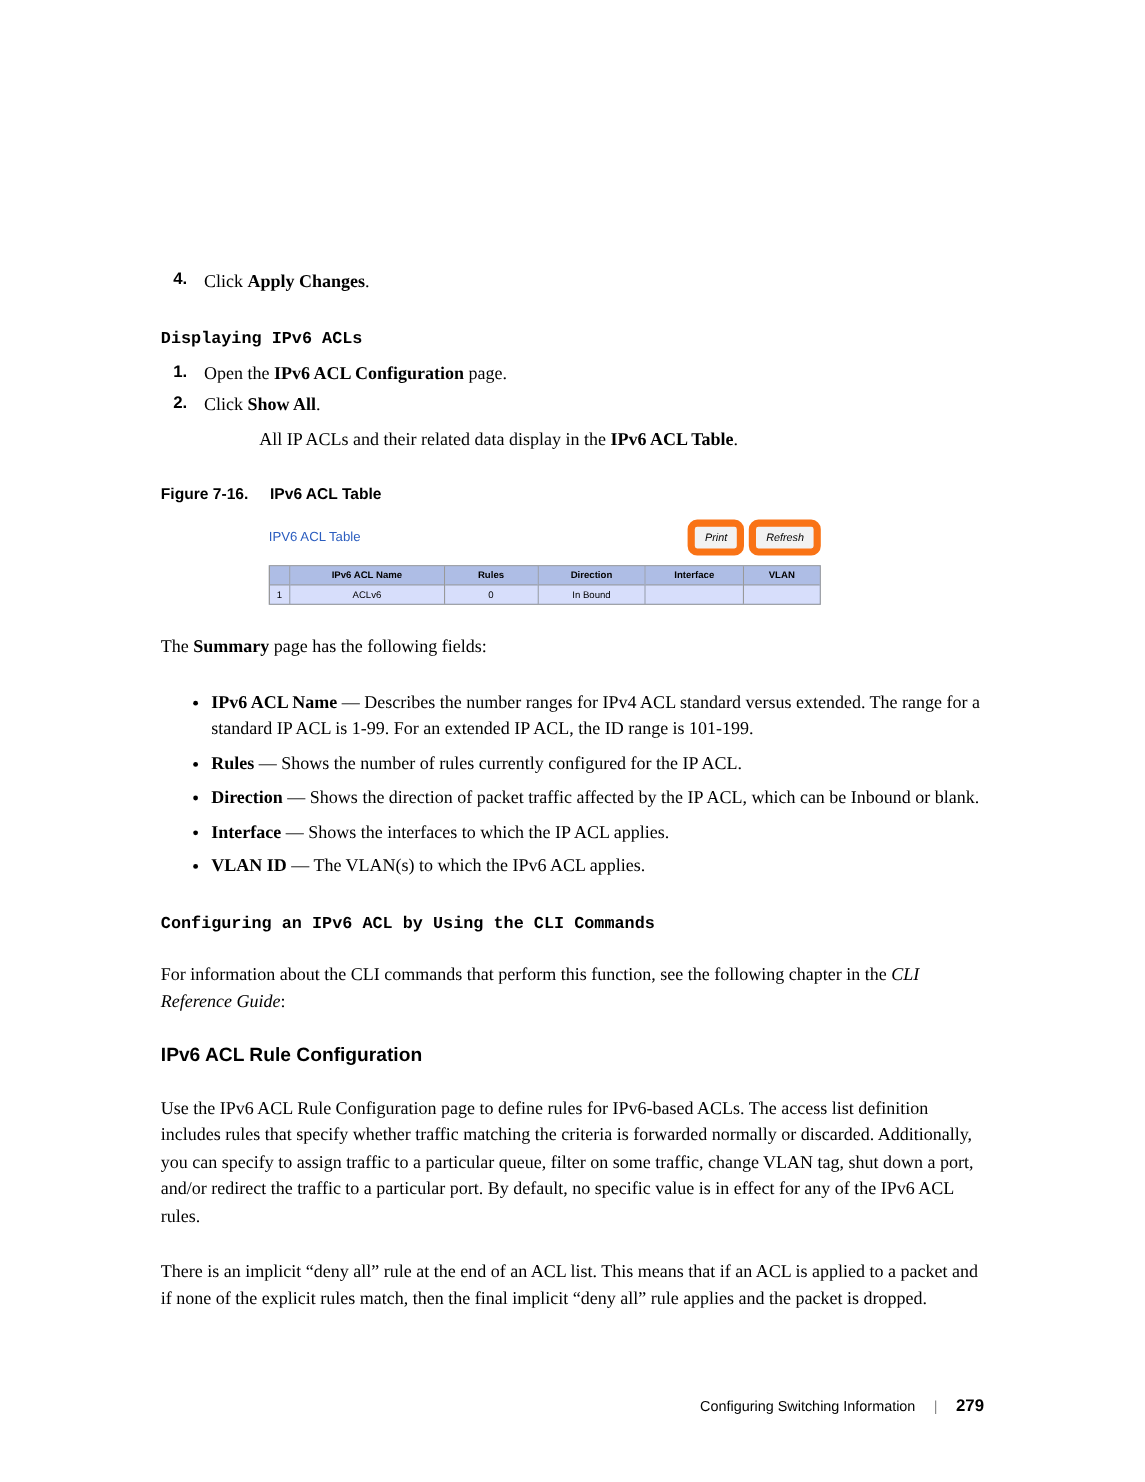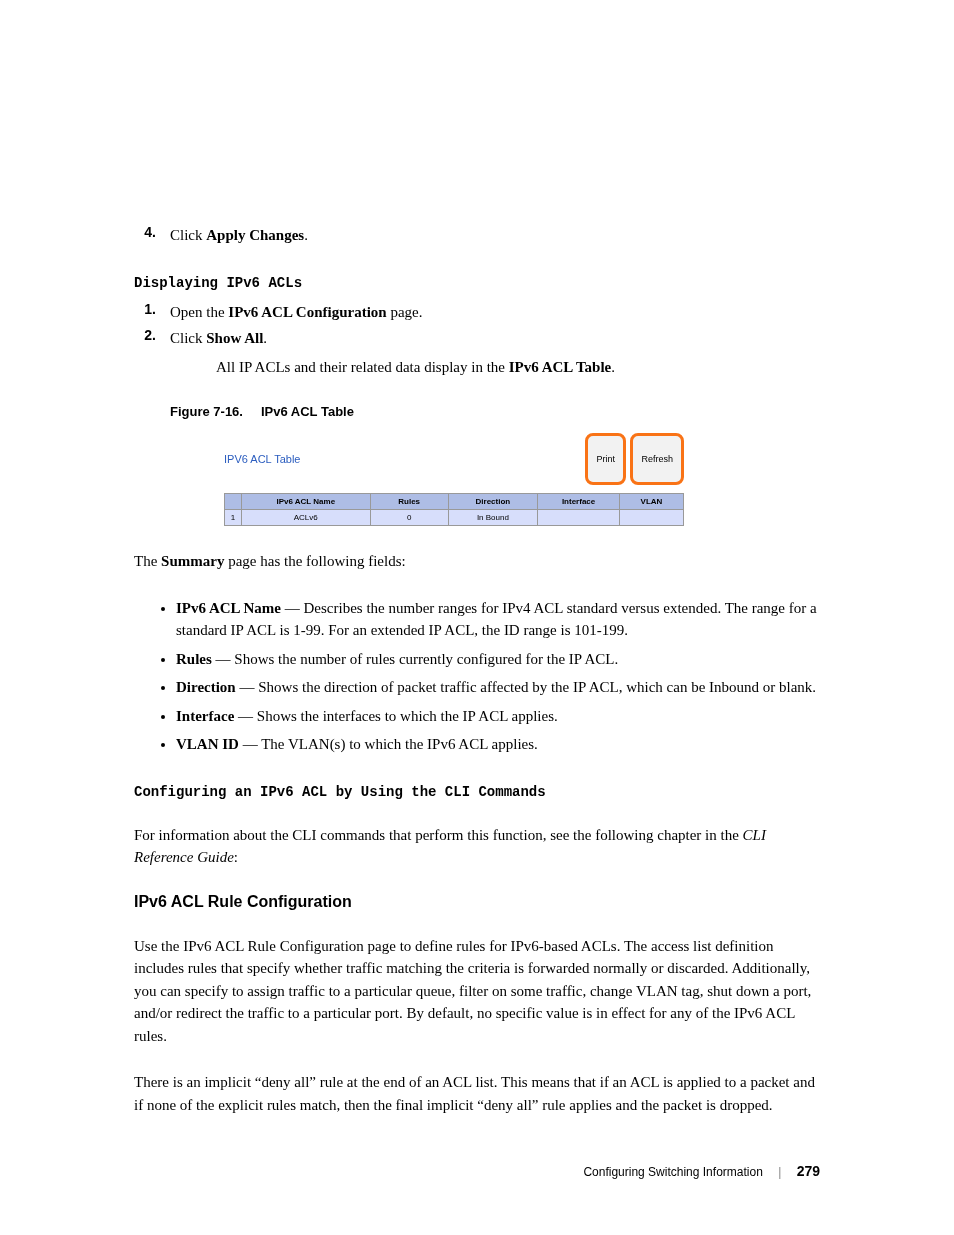--- a/index.html
+++ b/index.html
@@ -45,21 +45,20 @@
     margin: 28px 0 10px 0;
   }
   .fig-caption {
     font-family: Arial, Helvetica, sans-serif;
     font-weight: bold;
     font-size: 13px;
     margin: 26px 0 14px 0;
   }
   .fig-caption .figno {
     margin-right: 18px;
-    margin-left: 36px;
   }
   .figure-wrapper {
     margin: 0 0 20px 90px;
   }
   .acl-table-box {
     width: 460px;
     font-family: Arial, Helvetica, sans-serif;
     font-size: 9px;
   }
   .acl-title-row {
@@ -67,26 +66,27 @@
     justify-content: space-between;
     align-items: center;
     margin-bottom: 8px;
   }
   .acl-title {
     color: #2b5dbf;
     font-size: 11px;
   }
   .btn {
     display: inline-block;
-    border: 3px solid #f97316;
+    border: 6px solid #f97316;
     border-radius: 8px;
     background: #f2f2f2;
     font-size: 9px;
-    padding: 18px 8px;
+    padding: 4px 8px;
     margin-left: 2px;
+    font-style: italic;
   }
   .acl-grid {
     display: flex;
     border: 1px solid #999;
     background: #aebde5;
     font-size: 8px;
   }
   .acl-col {
     text-align: center;
     border-right: 1px solid #999;

